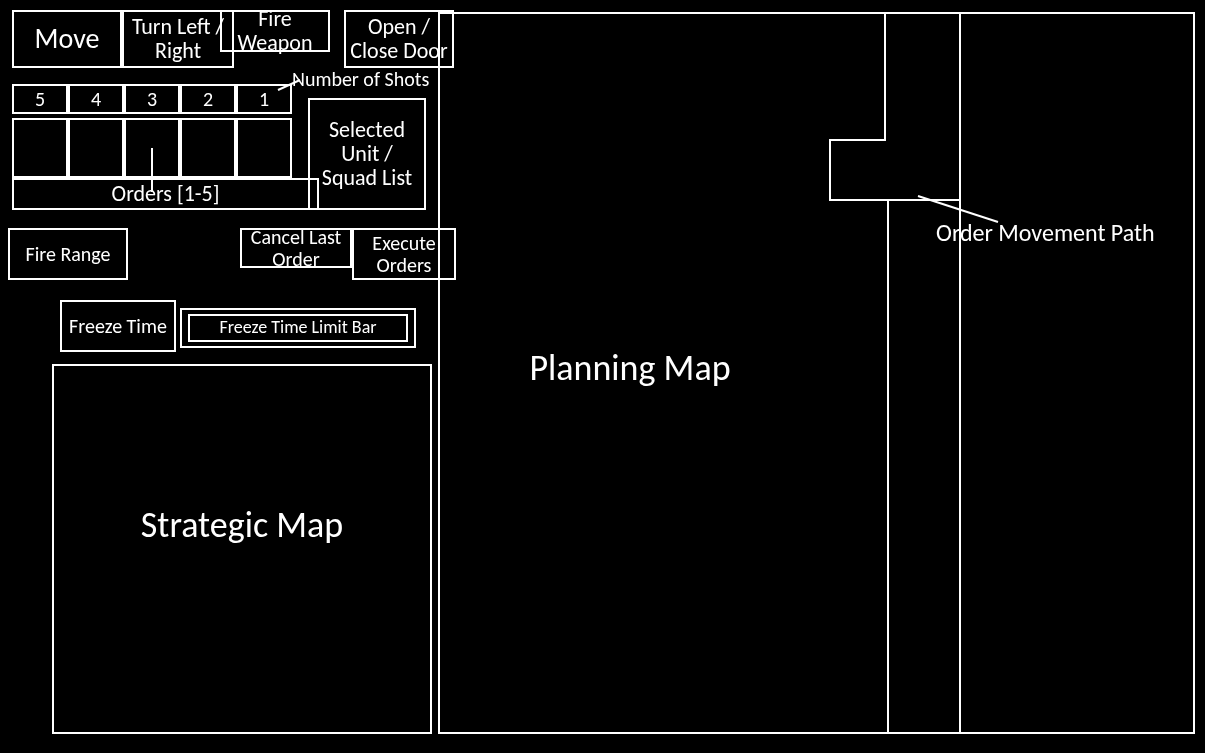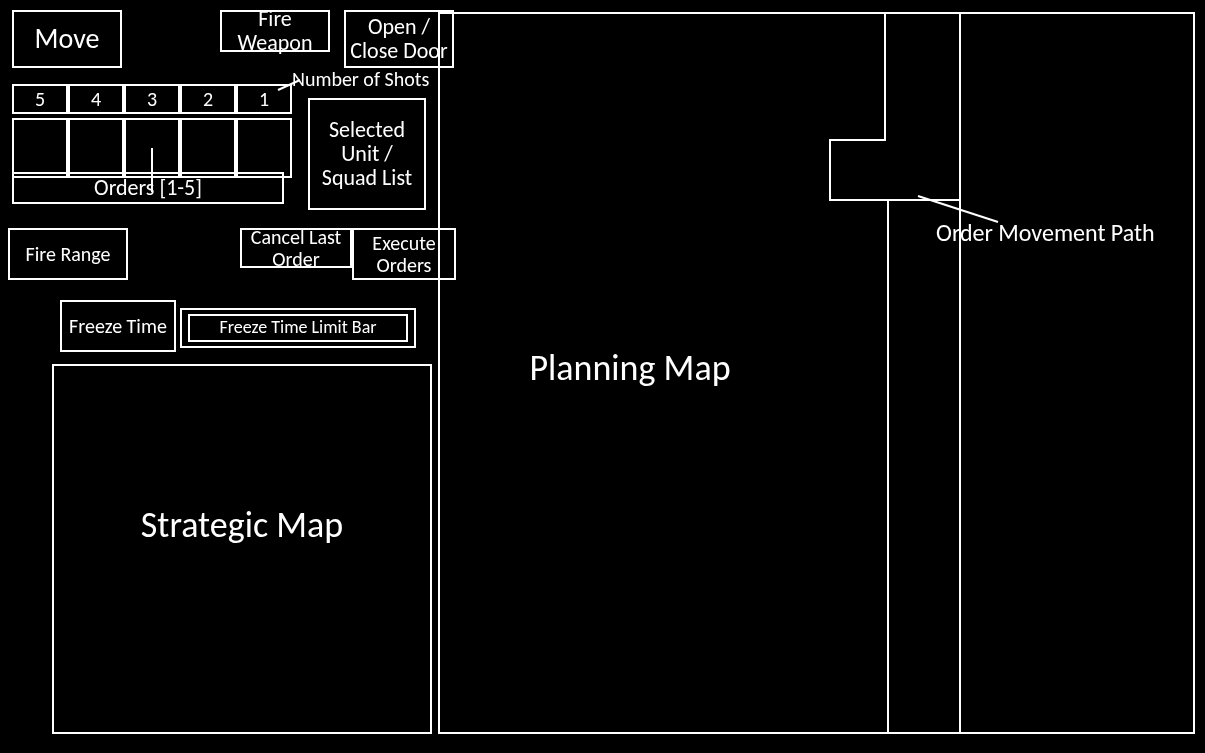--- a/index.html
+++ b/index.html
@@ -44,39 +44,40 @@
     top: 0;
     pointer-events: none;
   }
 </style>
 </head>
 <body>
 
 <div class="stage">
 
   <div class="box big" style="left:12px;  top:10px; width:110px; height:58px;">Move</div>
+  <div class="box" style="left:122px; top:10px; width:112px; height:58px;">Turn Left / Right</div>
   <div class="box" style="left:220px; top:10px; width:110px; height:42px;">Fire Weapon</div>
   <div class="box" style="left:344px; top:10px; width:110px; height:58px;">Open / Close Door</div>
 
   <div class="box small" style="left:12px;  top:84px; width:56px; height:30px;">5</div>
   <div class="box small" style="left:68px;  top:84px; width:56px; height:30px;">4</div>
   <div class="box small" style="left:124px; top:84px; width:56px; height:30px;">3</div>
   <div class="box small" style="left:180px; top:84px; width:56px; height:30px;">2</div>
   <div class="box small" style="left:236px; top:84px; width:56px; height:30px;">1</div>
 
   <div class="label small" style="left:292px; top:68px; width:170px;">Number of Shots</div>
 
   <div class="box" style="left:12px; top:118px; width:280px; height:60px; padding:0;"></div>
   <div class="box" style="left:12px;  top:118px; width:56px; height:60px;"></div>
   <div class="box" style="left:68px;  top:118px; width:56px; height:60px;"></div>
   <div class="box" style="left:124px; top:118px; width:56px; height:60px;"></div>
   <div class="box" style="left:180px; top:118px; width:56px; height:60px;"></div>
   <div class="box" style="left:236px; top:118px; width:56px; height:60px;"></div>
 
-  <div class="box" style="left:12px; top:172px; width:272px; height:32px;text-align:center;">Orders [1-5]</div>
+  <div class="box" style="left:12px; top:178px; width:307px; height:32px;text-align:center;">Orders [1-5]</div>
 
   <div class="box" style="left:308px; top:98px; width:118px; height:112px;">Selected Unit / Squad List</div>
 
   <div class="box small" style="left:8px;   top:228px; width:120px; height:52px;">Fire Range</div>
   <div class="box small" style="left:240px; top:228px; width:112px; height:40px;">Cancel Last Order</div>
   <div class="box small" style="left:352px; top:228px; width:104px; height:52px;">Execute Orders</div>
 
   <div class="box small" style="left:60px; top:300px; width:116px; height:52px;">Freeze Time</div>
 
   <div class="box" style="left:180px; top:308px; width:236px; height:40px; padding:0;"></div>

